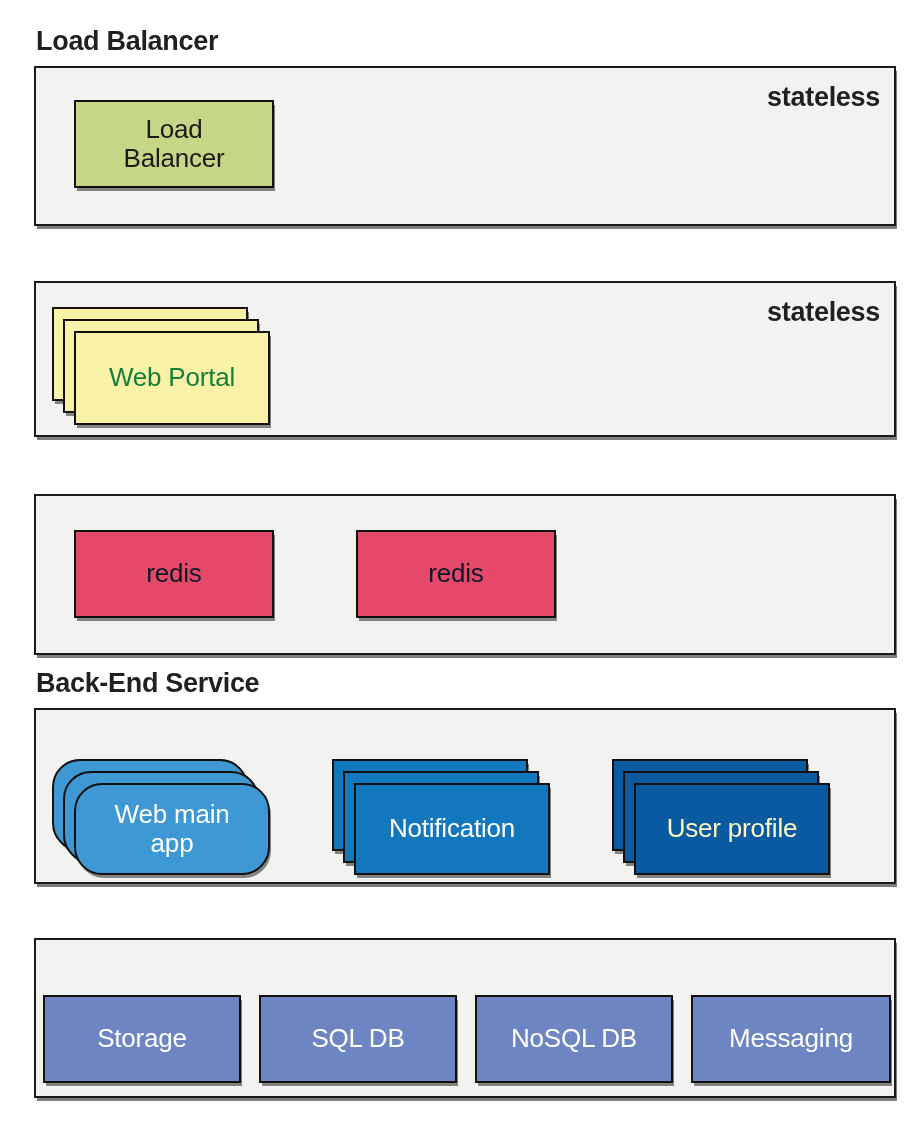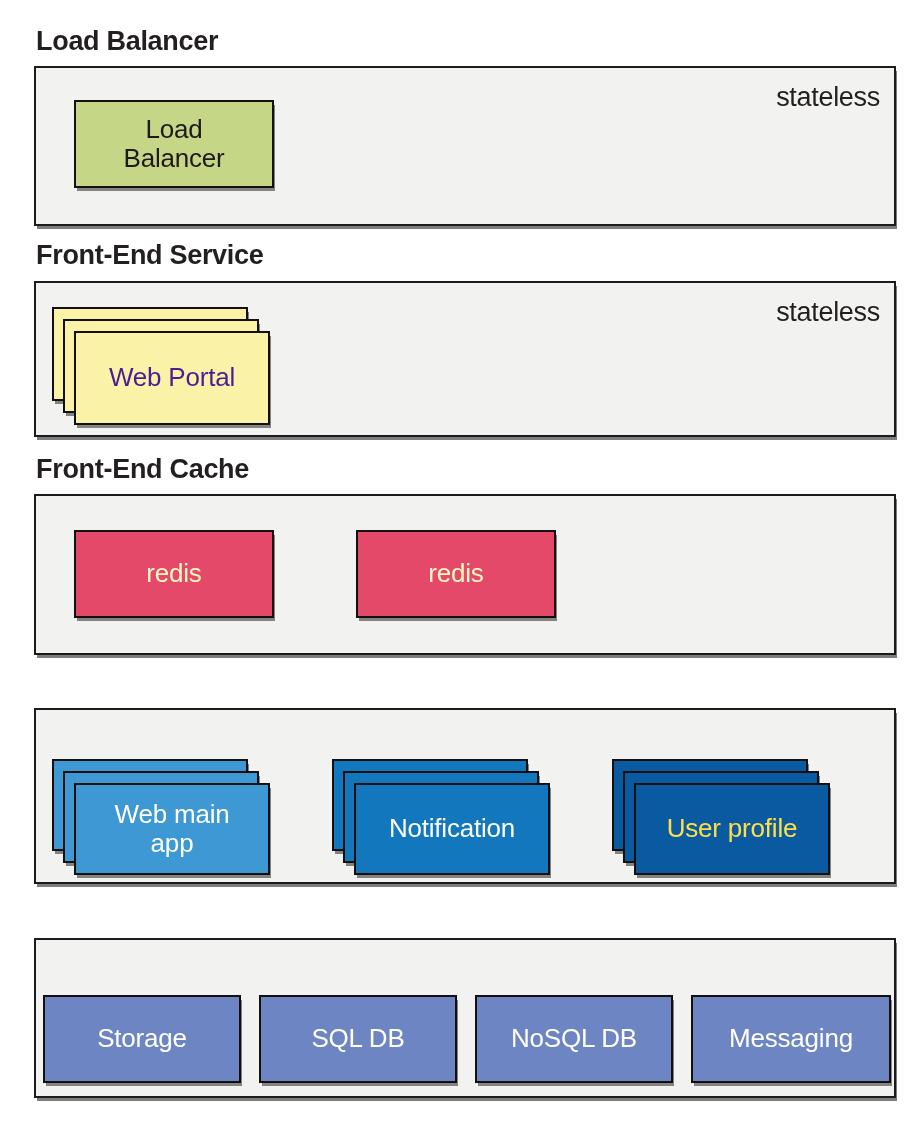--- a/index.html
+++ b/index.html
@@ -18,74 +18,73 @@
     white-space: nowrap;
   }
   .sec-box {
     position: absolute; left: 22px; width: 858px;
     background: var(--section-fill, #f2f2f1);
     border: 2px solid var(--section-border, #1b1b1b);
     box-shadow: 2px 4px 0 -1px rgba(20,20,20,0.55);
   }
   .annotation {
     position: absolute; right: 41px;
-    font-size: 27px; font-weight: 400; letter-spacing: -0.3px;
+    font-size: 27px; font-weight: 700; letter-spacing: -0.3px;
     color: var(--title-color, #231f20);
     white-space: nowrap;
   }
   .node {
     position: absolute;
     border: 2px solid #14100f;
     box-shadow: 2px 4px 0 -1px rgba(20,20,20,0.5);
     display: flex; align-items: center; justify-content: center;
     text-align: center;
     font-size: 26px; line-height: 1.12; letter-spacing: -0.2px;
     padding: 0 8px; box-sizing: content-box;
   }
   .node.wrap { padding: 0 26px; }
   .c-green      { background: var(--green, #c5d686);      color: #1d1a18; }
-  .c-yellow     { background: var(--yellow, #faf3a7);     color: #4c1d95; }
-  .c-red        { background: var(--red, #e54969);        color: #fef9c3; }
-  .c-blue-light { background: var(--blue-light, #3d98d3); color: #ffffff; }
+  .c-yellow     { background: var(--yellow, #faf3a7);     color: #15803d; }
+  .c-red        { background: var(--red, #e54969);        color: #0f172a; }
+  .c-blue-light { background: var(--blue-light, #3d98d3); color: #ffffff; border-radius: 28px; }
   .c-blue-mid   { background: var(--blue-mid, #1277bc);   color: #ffffff; align-items: center; }
-  .c-blue-dark  { background: var(--blue-dark, #095aa0);  color: #fde047; }
+  .c-blue-dark  { background: var(--blue-dark, #095aa0);  color: #fef9c3; }
   .c-periwinkle { background: var(--periwinkle, #6d85c2); color: #ffffff; }
 </style>
 </head>
 <body>
 
 <div class="canvas">
 
   <div class="sec-title" style="top:26px">Load Balancer</div>
   <div class="sec-box" style="top:66px;height:156px"></div>
   <div class="annotation" style="top:82px">stateless</div>
   <div class="node wrap c-green" style="left:62px;top:100px;width:144px;height:84px">
     <span>Load Balancer</span>
   </div>
 
-  <div class="sec-title" style="top:240px">Front-End Service</div>
   <div class="sec-box" style="top:281px;height:152px"></div>
   <div class="annotation" style="top:297px">stateless</div>
   <div>
     <div class="node c-yellow" style="left:40px;top:307px;width:176px;height:90px"></div>
     <div class="node c-yellow" style="left:51px;top:319px;width:176px;height:90px"></div>
     <div class="node c-yellow" style="left:62px;top:331px;width:176px;height:90px">
       <span>Web Portal</span>
     </div>
   </div>
 
-  <div class="sec-title" style="top:454px">Front-End Cache</div>
   <div class="sec-box" style="top:494px;height:157px"></div>
   <div class="node c-red" style="left:62px;top:530px;width:180px;height:84px">
     <span>redis</span>
   </div>
   <div class="node c-red" style="left:344px;top:530px;width:180px;height:84px">
     <span>redis</span>
   </div>
 
+  <div class="sec-title" style="top:668px">Back-End Service</div>
   <div class="sec-box" style="top:708px;height:172px"></div>
 
   <div>
     <div class="node c-blue-light" style="left:40px;top:759px;width:176px;height:88px"></div>
     <div class="node c-blue-light" style="left:51px;top:771px;width:176px;height:88px"></div>
     <div class="node wrap c-blue-light" style="left:62px;top:783px;width:140px;height:88px">
       <span>Web main app</span>
     </div>
   </div>
 

